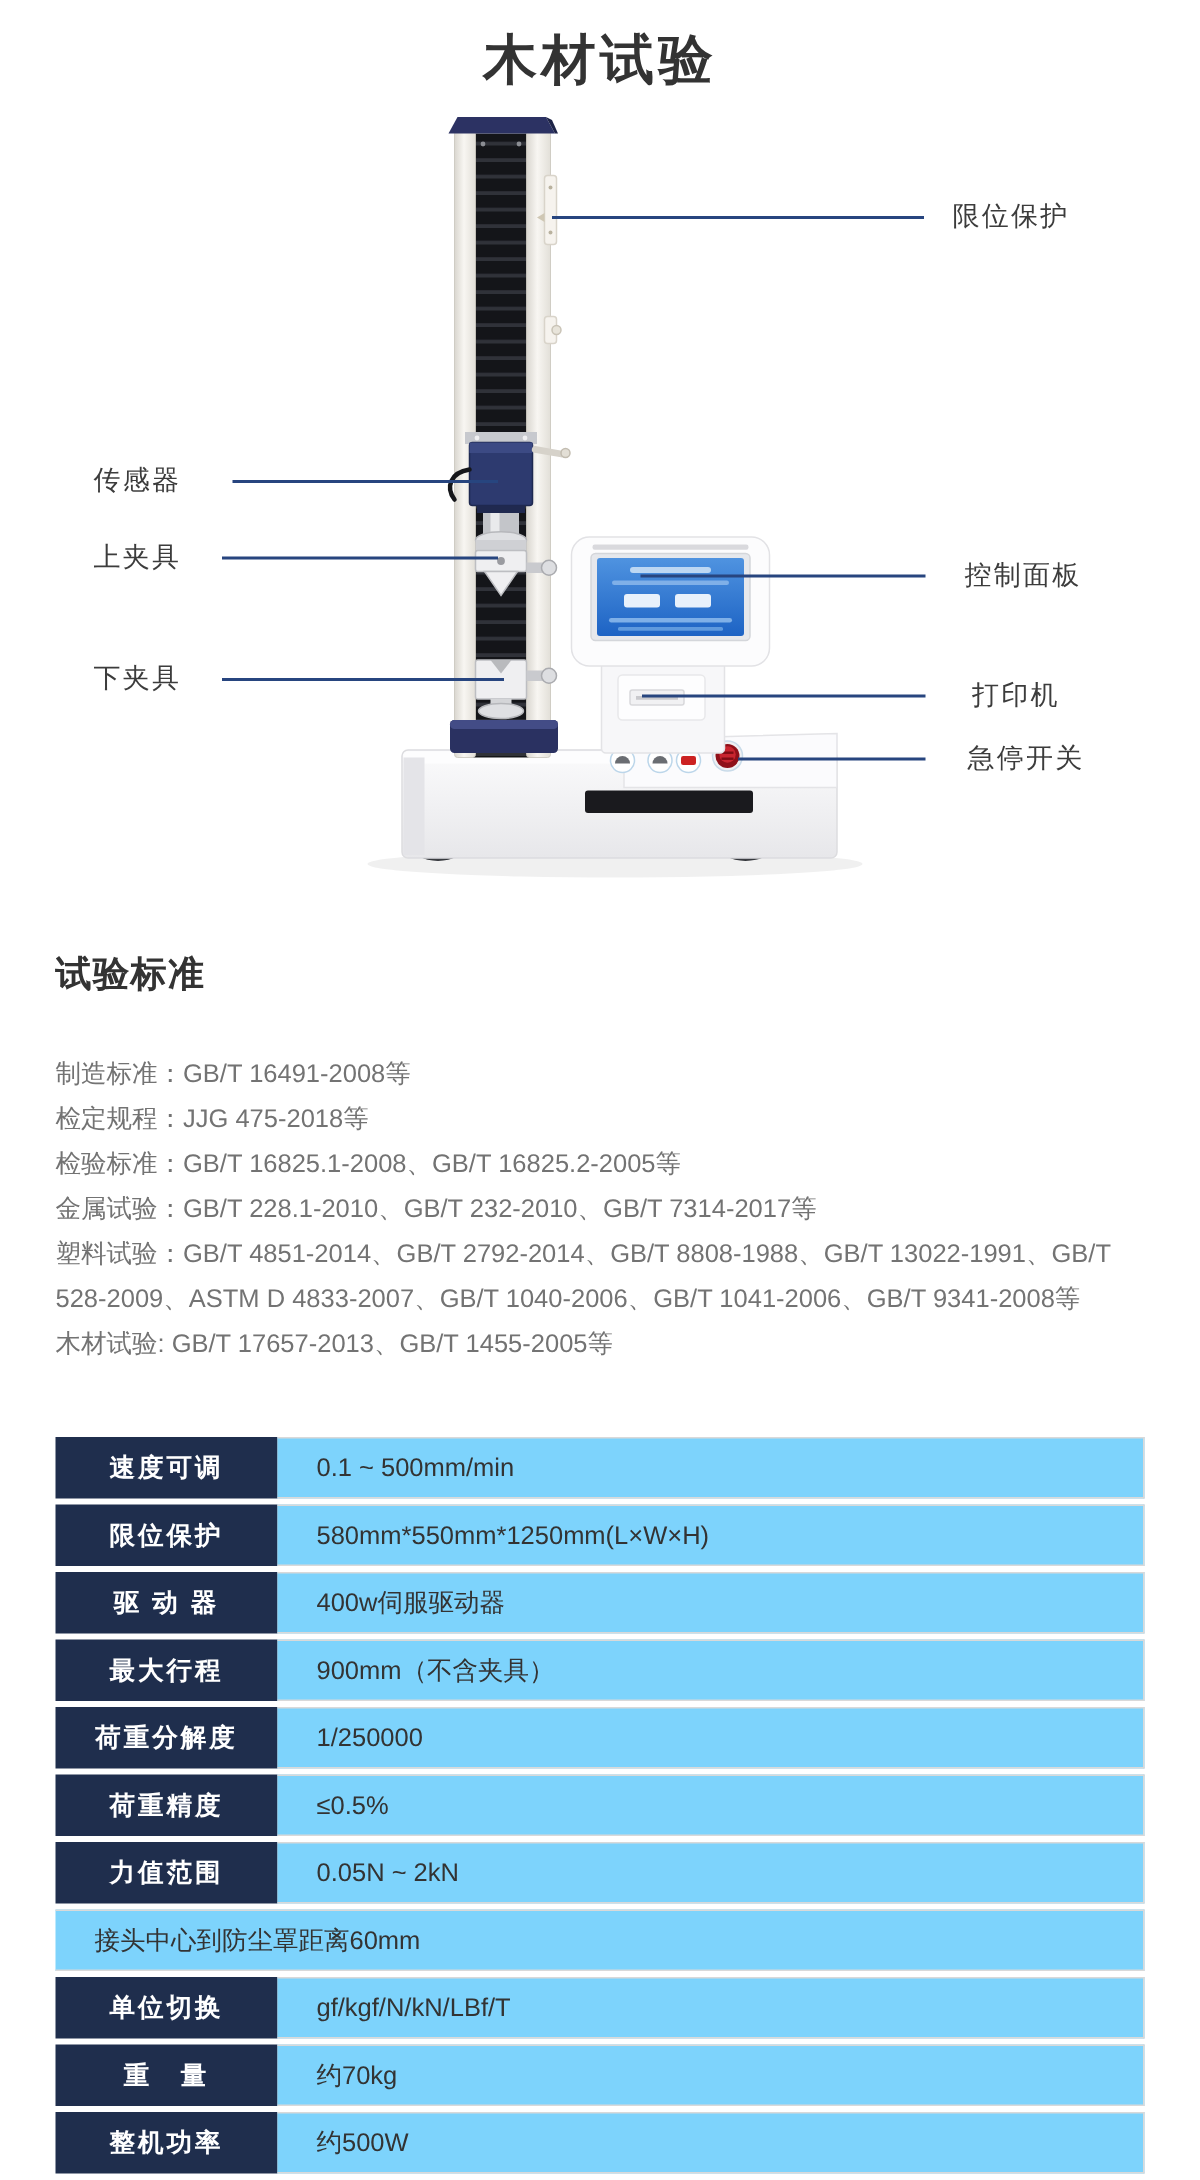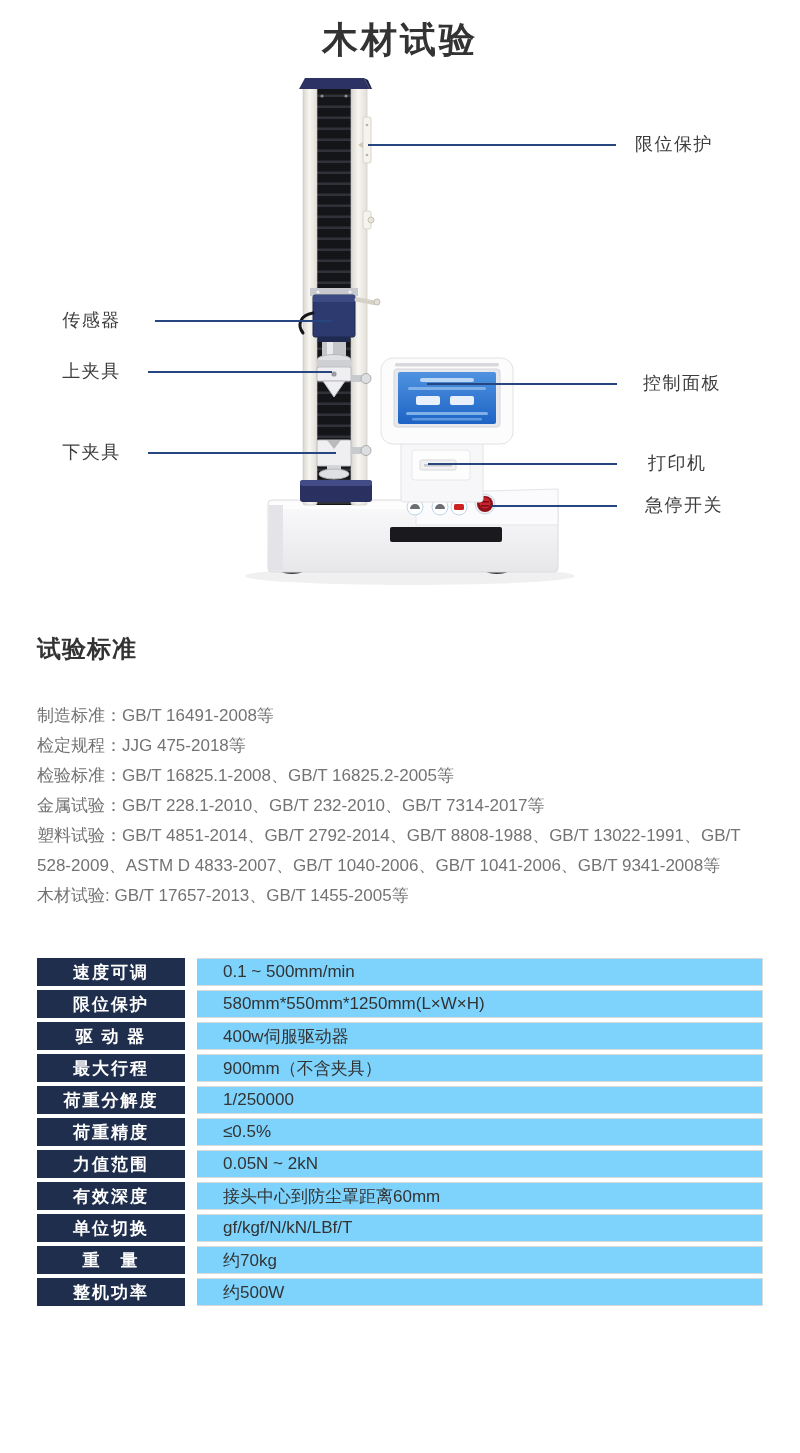--- a/index.html
+++ b/index.html
@@ -15,21 +15,21 @@
   .figure svg{position:absolute;left:0;top:0;}
   .callout-line{position:absolute;height:2px;background:#27457f;}
   .callout-label{
     position:absolute;font-size:18px;color:#3c3c3c;letter-spacing:1.5px;white-space:nowrap;
   }
   .ra{left:35px;width:113px;text-align:center;}
   .standards{position:absolute;top:633px;left:37px;width:728px;}
   .standards-heading{font-size:24px;font-weight:600;color:#333;letter-spacing:1px;margin:0 0 36px 0;}
   .std-line{font-size:17px;color:#737373;line-height:30px;}
   .specs{position:absolute;top:958px;left:37px;width:726px;}
-  .spec-row{display:flex;height:28px;margin-bottom:4px;gap:12px;}
+  .spec-row{display:flex;height:41px;margin-bottom:4px;}
   .spec-label{
     flex:0 0 148px;background:#1f2e4d;color:#ffffff;font-size:17px;font-weight:bold;
     display:flex;align-items:center;justify-content:center;letter-spacing:2px;
   }
   .spec-value{
     flex:1;background:#7dd3fc;border:1px solid #d9d9d9;border-left:none;
     display:flex;align-items:center;padding-left:26px;font-size:17px;color:#333;
     box-sizing:border-box;
   }
 </style>
@@ -227,21 +227,20 @@
   </div>
   <div class="spec-row">
     <div class="spec-label">荷重精度</div>
     <div class="spec-value">≤0.5%</div>
   </div>
   <div class="spec-row">
     <div class="spec-label">力值范围</div>
     <div class="spec-value">0.05N ~ 2kN</div>
   </div>
   <div class="spec-row">
-    <div class="spec-label">有效深度</div>
     <div class="spec-value">接头中心到防尘罩距离60mm</div>
   </div>
   <div class="spec-row">
     <div class="spec-label">单位切换</div>
     <div class="spec-value">gf/kgf/N/kN/LBf/T</div>
   </div>
   <div class="spec-row">
     <div class="spec-label">重　量</div>
     <div class="spec-value">约70kg</div>
   </div>

